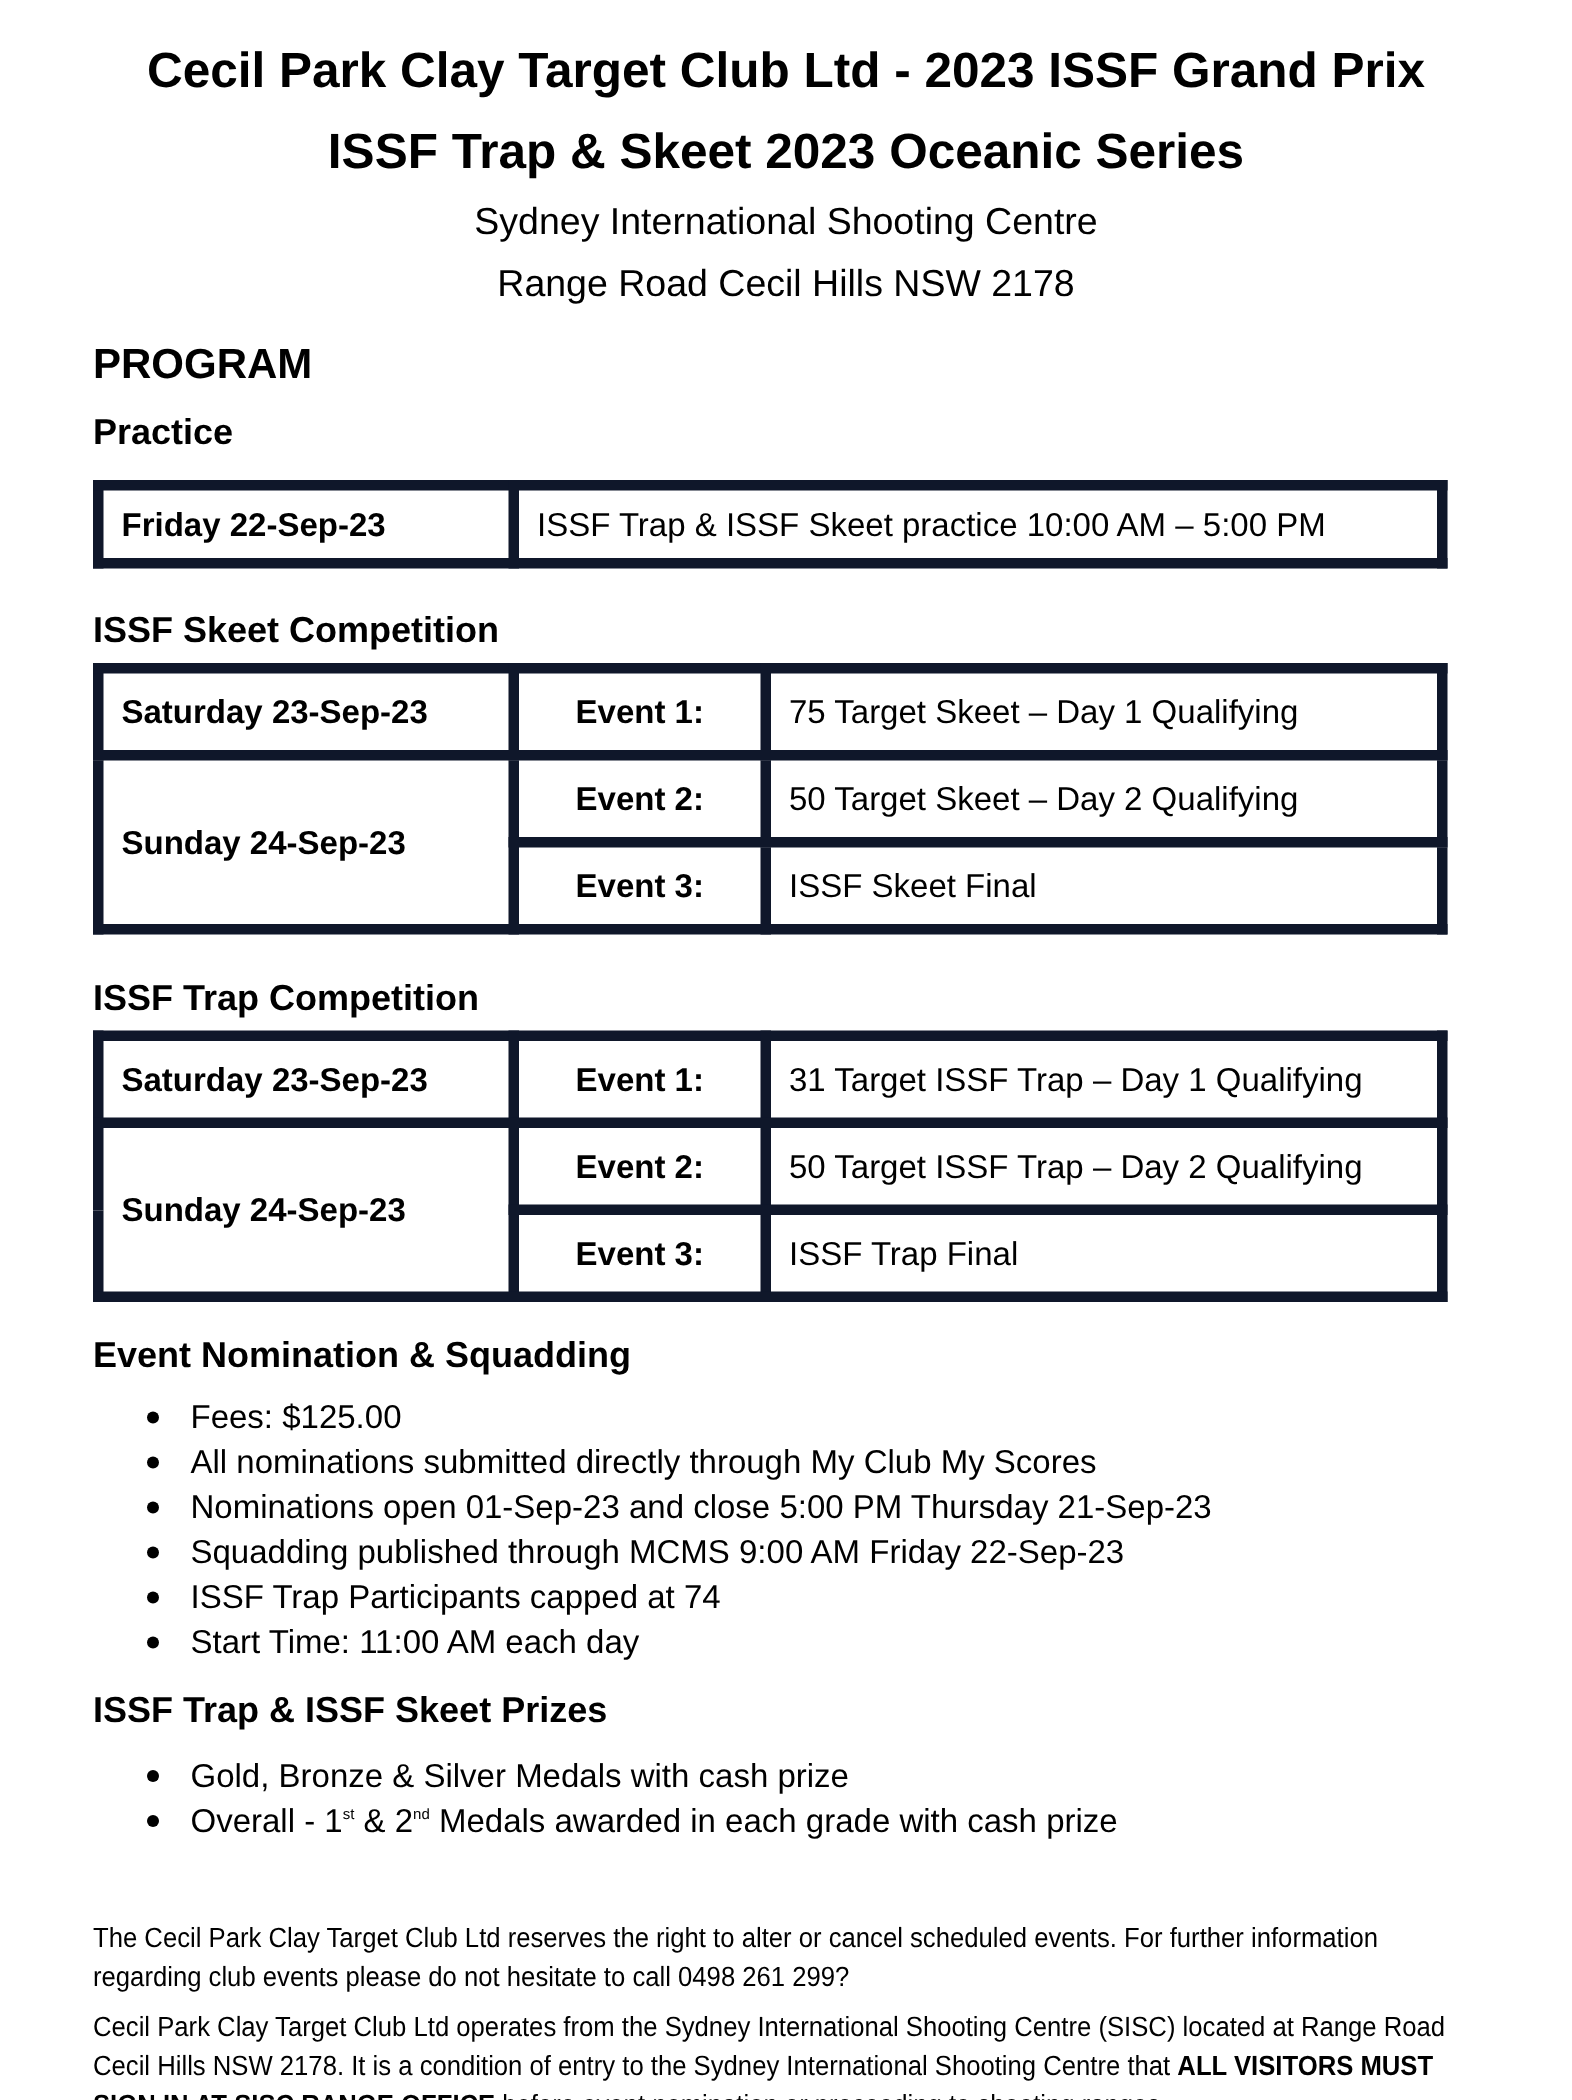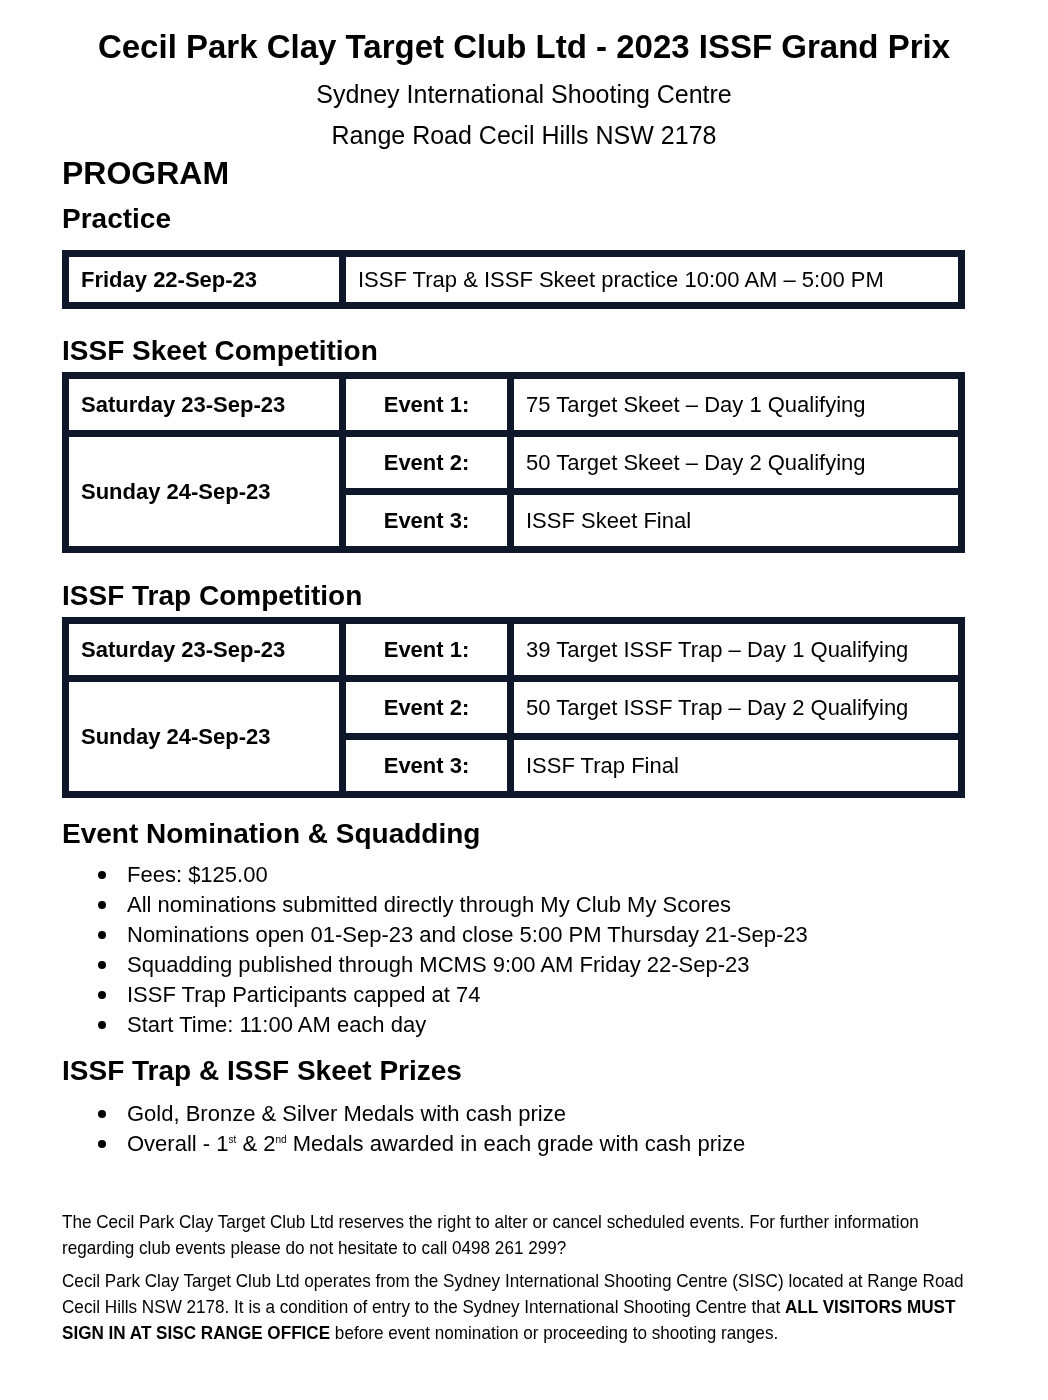--- a/index.html
+++ b/index.html
@@ -8,22 +8,22 @@
     background: #ffffff; color: #000000;
     font-family: "Liberation Sans", sans-serif;
     overflow: hidden;
   }
   .header { padding-top: 20px; text-align: center; }
   .title-line { font-size: 33px; font-weight: bold; line-height: 54px; }
   .venue-line { font-size: 25px; line-height: 41px; }
 
   .doc { padding: 0 83px 0 62px; }
 
-  h2 { margin: 0; font-size: 28px; line-height: 32px; font-weight: bold; }
-  .h-program { font-size: 32px; line-height: 34px; margin-top: 0; }
+  h2 { margin: 0; font-size: 24px; line-height: 32px; font-weight: bold; }
+  .h-program { font-size: 28px; line-height: 34px; margin-top: 16px; }
   .h-practice { margin-top: 13px; }
   .h-skeet { margin-top: 26px; }
   .h-trap { margin-top: 27px; }
   .h-nom { margin-top: 20px; }
   .h-prizes { margin-top: 15px; }
 
   table { border-collapse: collapse; width: 100%; table-layout: fixed; }
   .tbl-practice { margin-top: 15px; }
   .tbl-comp { margin-top: 5px; }
   td {
@@ -60,20 +60,21 @@
   }
   .footnote p { margin: 0; }
   .footnote p + p { margin-top: 7px; }
   .footnote b { font-weight: bold; }
 </style>
 </head>
 <body>
 
 <div class="header">
   <div class="title-line">Cecil Park Clay Target Club Ltd - 2023 ISSF Grand Prix</div>
+  <div class="title-line">ISSF Trap &amp; Skeet 2023 Oceanic Series</div>
   <div class="venue-line">Sydney International Shooting Centre</div>
   <div class="venue-line">Range Road Cecil Hills NSW 2178</div>
 </div>
 
 <div class="doc">
 
   <h2 class="h-program">PROGRAM</h2>
 
   <h2 class="h-practice">Practice</h2>
   <table class="tbl-practice">
@@ -118,21 +119,21 @@
   <table class="tbl-comp">
     <colgroup>
         <col style="width:277px">
         <col style="width:168px">
         <col>
       </colgroup>
     <tbody>
         <tr>
       <td class="date-cell">Saturday 23-Sep-23</td>
       <td class="event-cell">Event 1:</td>
-      <td class="desc-cell">39 Target ISSF Trap – Day 1 Qualifying</td>
+      <td class="desc-cell">31 Target ISSF Trap – Day 1 Qualifying</td>
     </tr>
     <tr>
       <td class="date-cell" rowspan="2">Sunday 24-Sep-23</td>
       <td class="event-cell">Event 2:</td>
       <td class="desc-cell">50 Target ISSF Trap – Day 2 Qualifying</td>
     </tr>
     <tr>
       <td class="event-cell">Event 3:</td>
       <td class="desc-cell">ISSF Trap Final</td>
     </tr>

